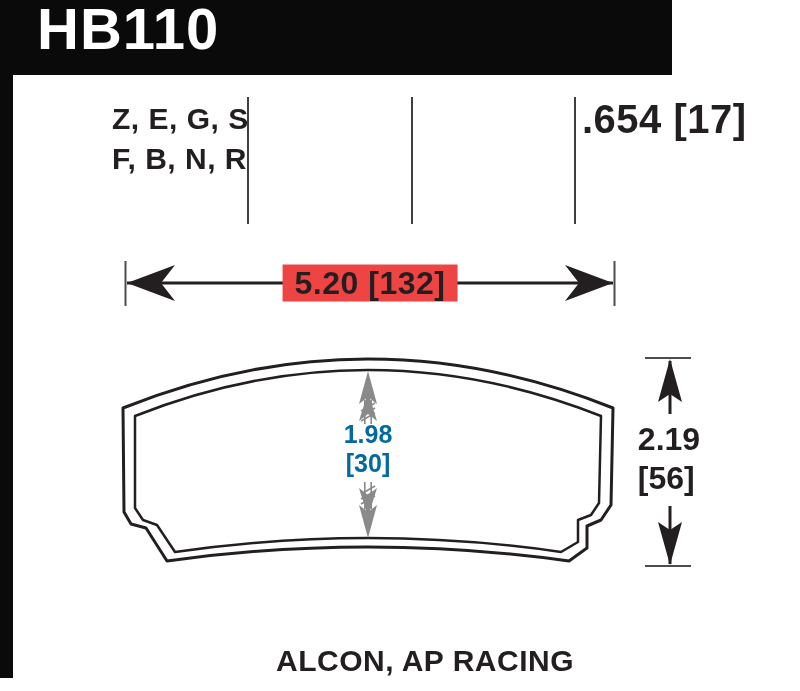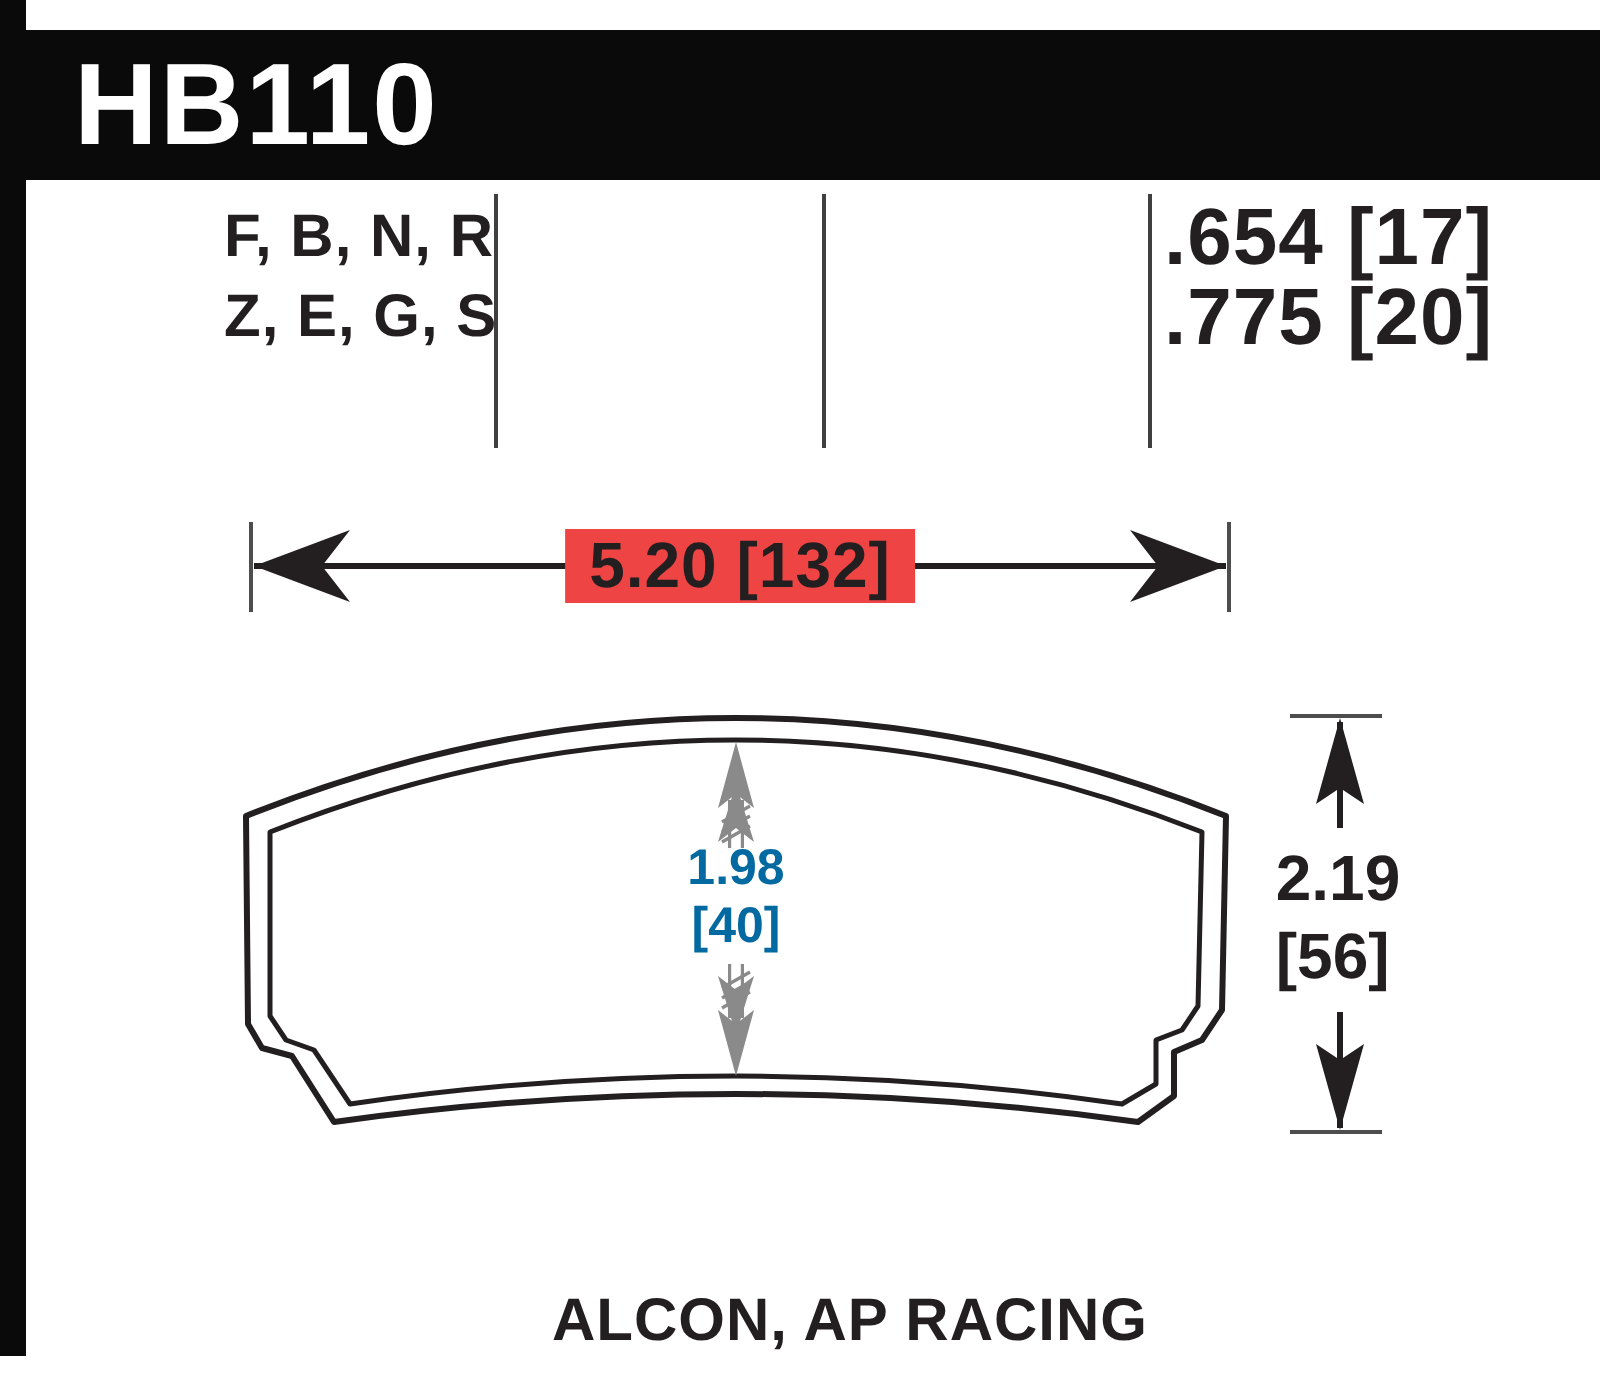--- a/index.html
+++ b/index.html
@@ -15,25 +15,24 @@
   }
   .left-strip {
     position: absolute;
     left: 0; top: 0;
     width: 13px; height: 678px;
     background: #0a0a0a;
   }
   .header-bar {
     position: absolute;
     left: 0; top: 0;
-    width: 800px; height: 75px;
+    width: 672px; height: 75px;
     background: #0a0a0a;
     display: flex;
-    align-items: center;
-    margin-top: 15px;
+    align-items: flex-start;
   }
   .part-number {
     color: #ffffff;
     font-size: 58px;
     letter-spacing: 1px;
     padding-left: 37px;
     line-height: 1;
   }
   .codes-block {
     position: absolute;
@@ -113,31 +112,30 @@
 
 <div class="stage">
 
   <div class="left-strip"></div>
 
   <div class="header-bar">
     <span class="part-number">HB110</span>
   </div>
 
   <div class="codes-block">
+    <div>Z, E, G, S</div>
     <div>F, B, N, R</div>
-    <div>Z, E, G, S</div>
   </div>
 
   <div class="sep-line sep-1"></div>
   <div class="sep-line sep-2"></div>
   <div class="sep-line sep-3"></div>
 
   <div class="thickness-block">
     <div>.654 [17]</div>
-    <div>.775 [20]</div>
   </div>
 
   <svg class="drawing" width="800" height="691" viewBox="0 0 800 691">
 
     <g>
       <line x1="125.5" y1="261" x2="125.5" y2="306" stroke="#4d4d4d" stroke-width="2"></line>
       <line x1="614.5" y1="261" x2="614.5" y2="306" stroke="#4d4d4d" stroke-width="2"></line>
       <line x1="127" y1="283" x2="613" y2="283" stroke="#231f20" stroke-width="3"></line>
       <polygon points="127,283 175,265 161,283 175,301" fill="#231f20"></polygon>
       <polygon points="613,283 565,265 579,283 565,301" fill="#231f20"></polygon>
@@ -177,18 +175,18 @@
 
   <div class="dim-label-width">5.20 [132]</div>
 
   <div class="dim-label-height">
     <div>2.19</div>
     <div>[56]</div>
   </div>
 
   <div class="dim-label-pad">
     <div>1.98</div>
-    <div>[40]</div>
+    <div>[30]</div>
   </div>
 
   <div class="footer-label">ALCON, AP RACING</div>
 
 </div>
 
 </body></html>

